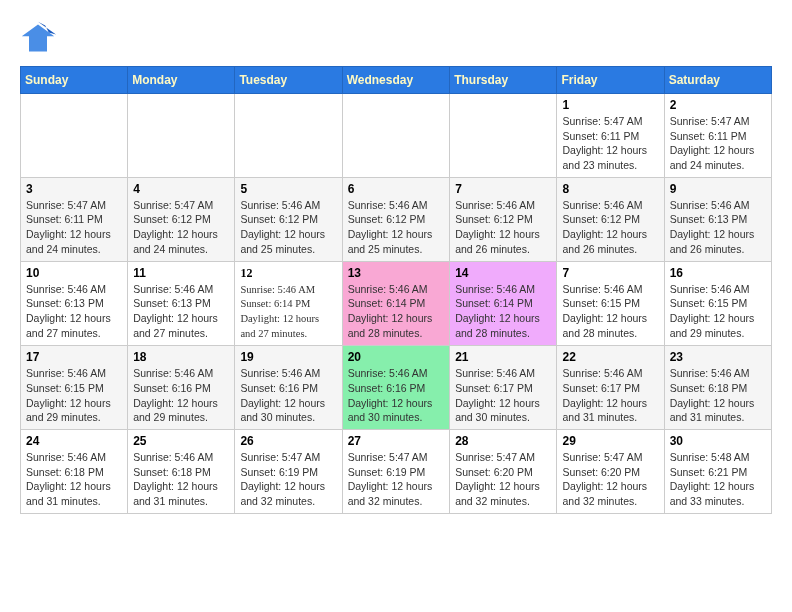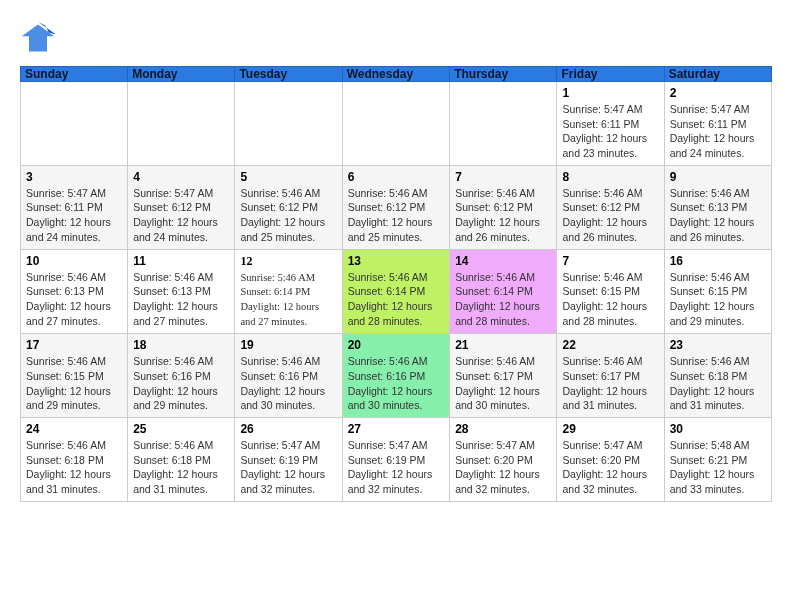--- a/index.html
+++ b/index.html
@@ -46,22 +46,22 @@
       font-size: 15px;
       color: #555;
     }
     .calendar {
       width: 100%;
       border-collapse: collapse;
       font-size: 11px;
     }
     .calendar th {
       background: #2a7ae2;
-      color: #0f172a;
-      padding: 0 4px;
+      color: #fef9c3;
+      padding: 6px 4px;
       text-align: left;
       font-weight: bold;
       font-size: 12px;
       border: 1px solid #2266c0;
     }
     .calendar td {
       border: 1px solid #ccc;
       padding: 4px 5px;
       vertical-align: top;
       width: 108px;
@@ -199,21 +199,21 @@
           <div class="day-info" style="white-space: pre-line;">Sunrise: 5:46 AM
 Sunset: 6:13 PM
 Daylight: 12 hours and 27 minutes.</div>
         </td>
         <td style="background: rgb(255, 255, 255); font-family: Liberation Serif, serif;">
           <span class="day-num">12</span>
           <div class="day-info" style="white-space: pre-line;">Sunrise: 5:46 AM
 Sunset: 6:14 PM
 Daylight: 12 hours and 27 minutes.</div>
         </td>
-        <td style="background: #bef264;">
+        <td style="background: #f9a8d4;">
           <span class="day-num">13</span>
           <div class="day-info" style="white-space: pre-line;">Sunrise: 5:46 AM
 Sunset: 6:14 PM
 Daylight: 12 hours and 28 minutes.</div>
         </td>
         <td style="background: #f0abfc; margin-left: 48px;">
           <span class="day-num">14</span>
           <div class="day-info" style="white-space: pre-line;">Sunrise: 5:46 AM
 Sunset: 6:14 PM
 Daylight: 12 hours and 28 minutes.</div>

